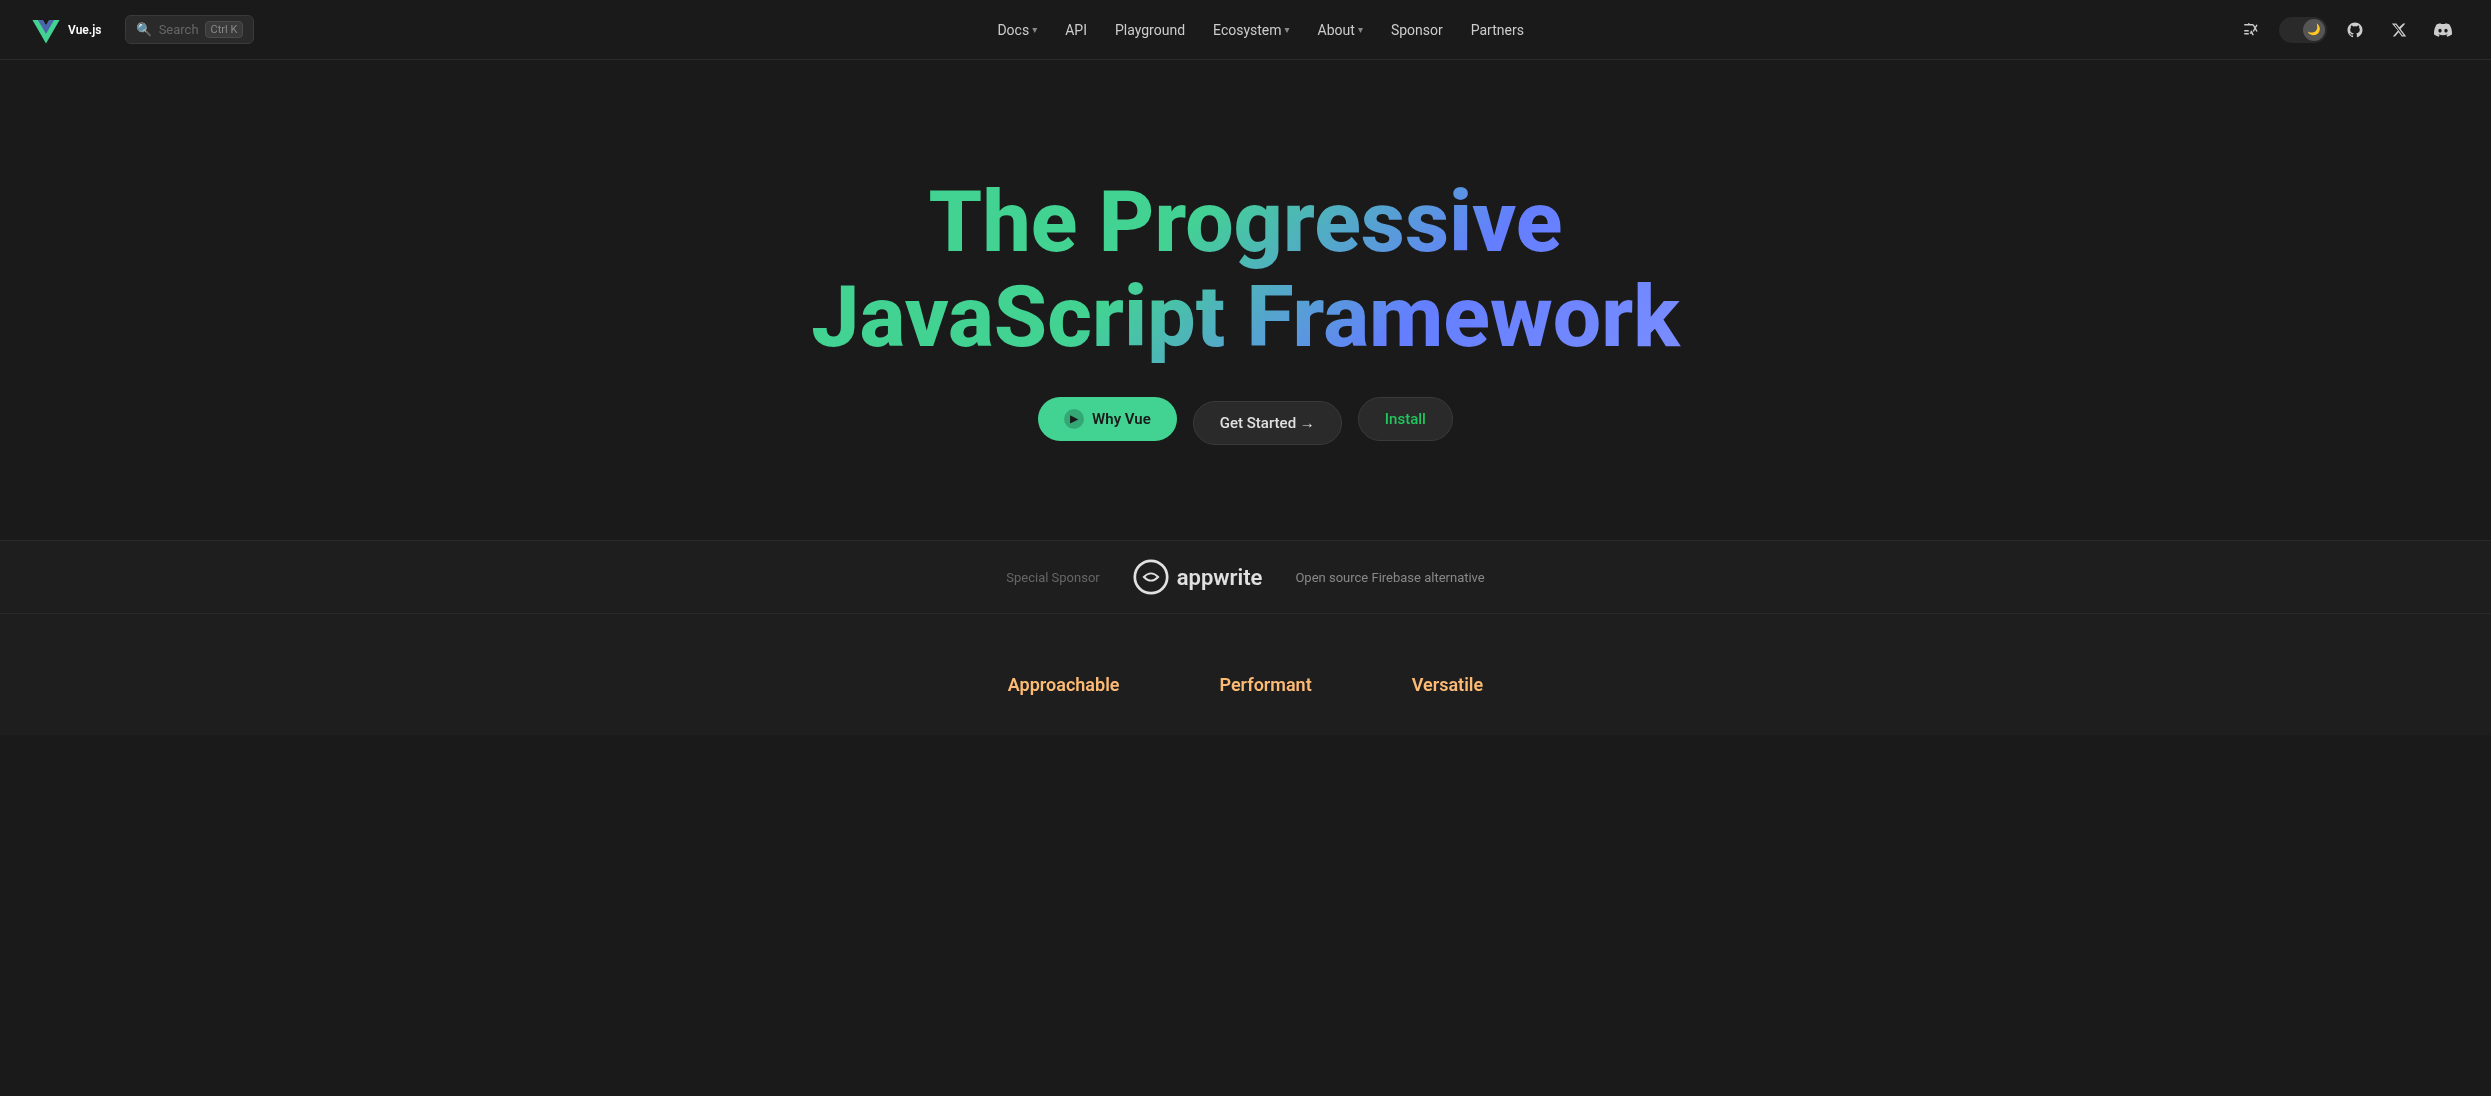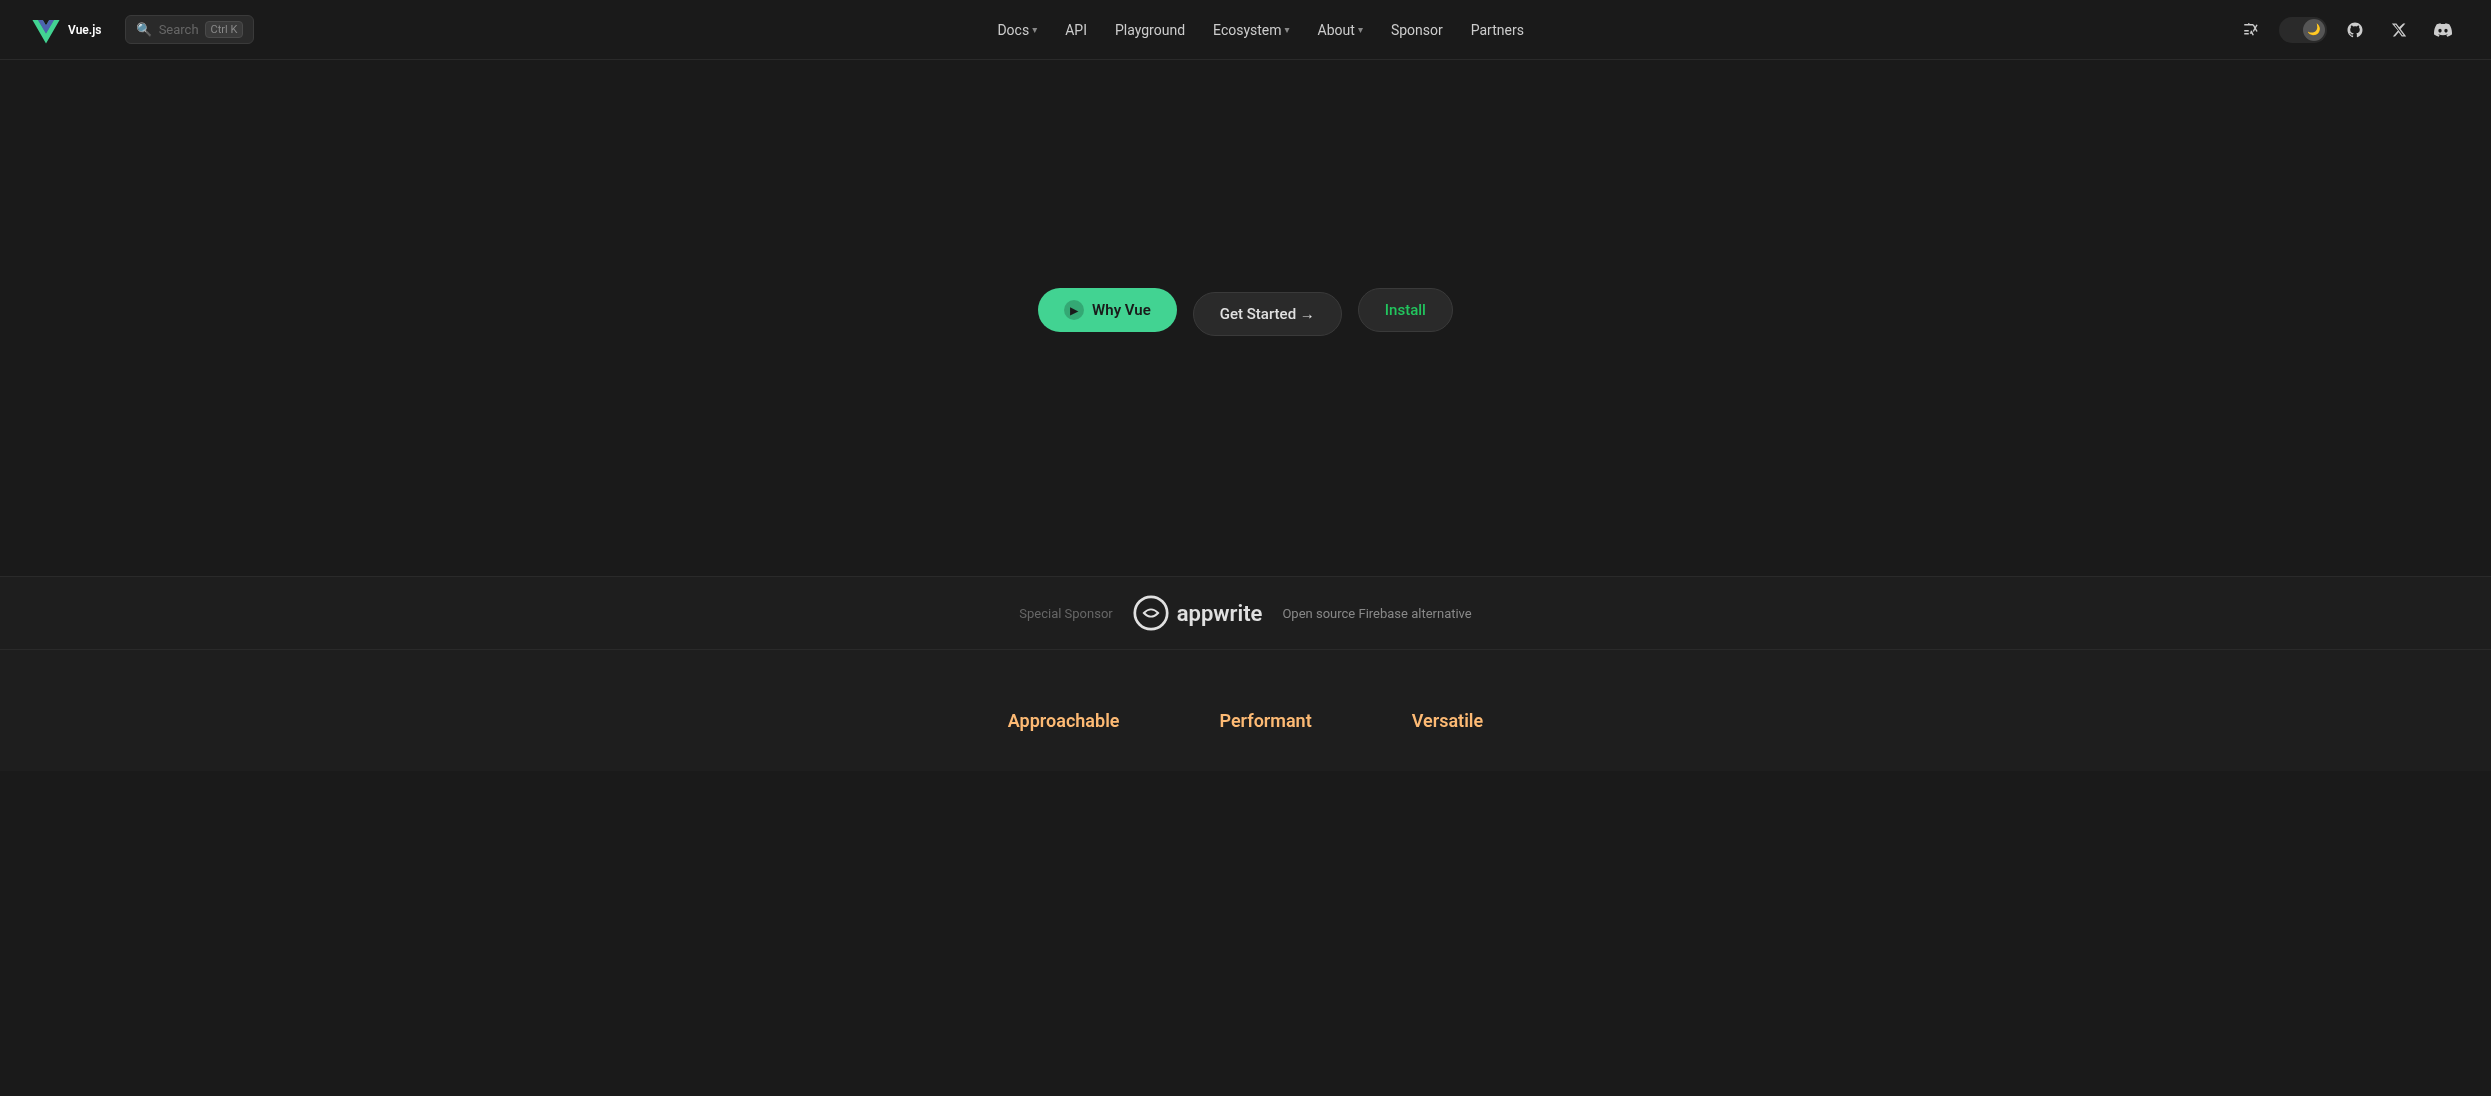--- a/index.html
+++ b/index.html
@@ -232,22 +232,21 @@
 
     
     .sponsor-banner {
       border-top: 1px solid #2a2a2a;
       border-bottom: 1px solid #2a2a2a;
       background: #1e1e1e;
       padding: 18px 40px;
       display: flex;
       align-items: center;
       justify-content: center;
-      gap: 20px;
-      margin-top: 36px;
+      gap: 33px;
     }
 
     .sponsor-label {
       color: #666;
       font-size: 13px;
     }
 
     .sponsor-logo {
       display: flex;
       align-items: center;
@@ -354,20 +353,21 @@
     </a>
     <a class="nav-icon-btn" href="#" title="Discord">
       <svg width="18" height="18" viewBox="0 0 24 24" fill="currentColor">
         <path d="M20.317 4.37a19.791 19.791 0 0 0-4.885-1.515.074.074 0 0 0-.079.037c-.21.375-.444.864-.608 1.25a18.27 18.27 0 0 0-5.487 0 12.64 12.64 0 0 0-.617-1.25.077.077 0 0 0-.079-.037A19.736 19.736 0 0 0 3.677 4.37a.07.07 0 0 0-.032.027C.533 9.046-.32 13.58.099 18.057c.002.022.015.045.033.057a19.9 19.9 0 0 0 5.993 3.03.078.078 0 0 0 .084-.028 14.09 14.09 0 0 0 1.226-1.994.076.076 0 0 0-.041-.106 13.107 13.107 0 0 1-1.872-.892.077.077 0 0 1-.008-.128 10.2 10.2 0 0 0 .372-.292.074.074 0 0 1 .077-.01c3.928 1.793 8.18 1.793 12.062 0a.074.074 0 0 1 .078.01c.12.098.246.198.373.292a.077.077 0 0 1-.006.127 12.299 12.299 0 0 1-1.873.892.077.077 0 0 0-.041.107c.36.698.772 1.362 1.225 1.993a.076.076 0 0 0 .084.028 19.839 19.839 0 0 0 6.002-3.03.077.077 0 0 0 .032-.054c.5-5.177-.838-9.674-3.549-13.66a.061.061 0 0 0-.031-.03zM8.02 15.33c-1.183 0-2.157-1.085-2.157-2.419 0-1.333.956-2.419 2.157-2.419 1.21 0 2.176 1.096 2.157 2.42 0 1.333-.956 2.418-2.157 2.418zm7.975 0c-1.183 0-2.157-1.085-2.157-2.419 0-1.333.955-2.419 2.157-2.419 1.21 0 2.176 1.096 2.157 2.42 0 1.333-.946 2.418-2.157 2.418z"></path>
       </svg>
     </a>
   </div>
 </nav>
 
 <section class="hero">
+  <h1 class="hero-title">The Progressive JavaScript Framework</h1>
   <div class="hero-buttons">
     <a class="btn-why-vue" href="#">
       <span class="btn-why-vue-icon">▶</span>
       <span>Why Vue</span>
     </a>
     <a class="btn-get-started" href="#">
       <span>Get Started →</span>
     </a>
     <a class="btn-install" href="#">
       <span>Install</span>

